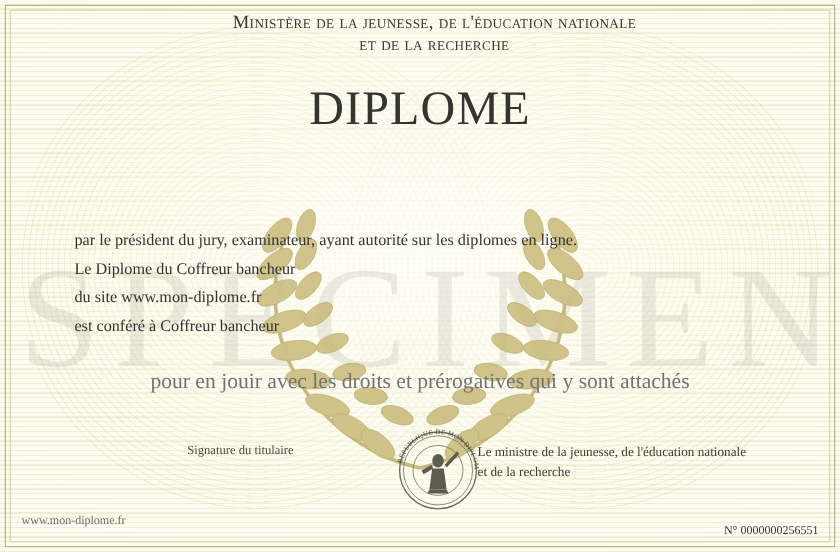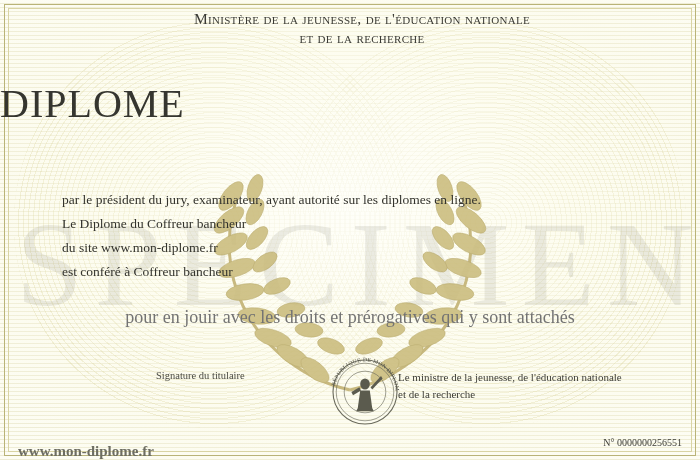--- a/index.html
+++ b/index.html
@@ -118,23 +118,23 @@
     font-size: 15.5px;
     letter-spacing: 0.3px;
     line-height: 1.25;
     color: #3a3a34;
     padding-left: 24px;
   }
   .ministry .l2 { display: block; }
 
   .title {
     position: absolute;
-    top: 82px;
+    top: 68px;
     left: 0; right: 0;
-    text-align: left;
+    text-align: center;
     font-size: 40px;
     line-height: 1.08;
     color: #35352f;
   }
   .title .l1 { display: block; letter-spacing: 1px; }
   .title .l2 { display: block; letter-spacing: 0.5px; }
 
   .body-text {
     position: absolute;
     top: 188px;
@@ -174,24 +174,23 @@
     position: absolute;
     left: 325px;
     top: 352px;
     width: 80px;
     height: 80px;
   }
 
   .footer-left {
     position: absolute;
     left: 18px;
-    bottom: 0;
-    font-size: 15px;
+    bottom: 20px;
+    font-size: 10px;
     color: #6d6d62;
-    font-weight: bold;
   }
   .footer-right {
     position: absolute;
     right: 18px;
     bottom: 12px;
     font-size: 10px;
     color: #3a3a34;
   }
 </style>
 </head>

